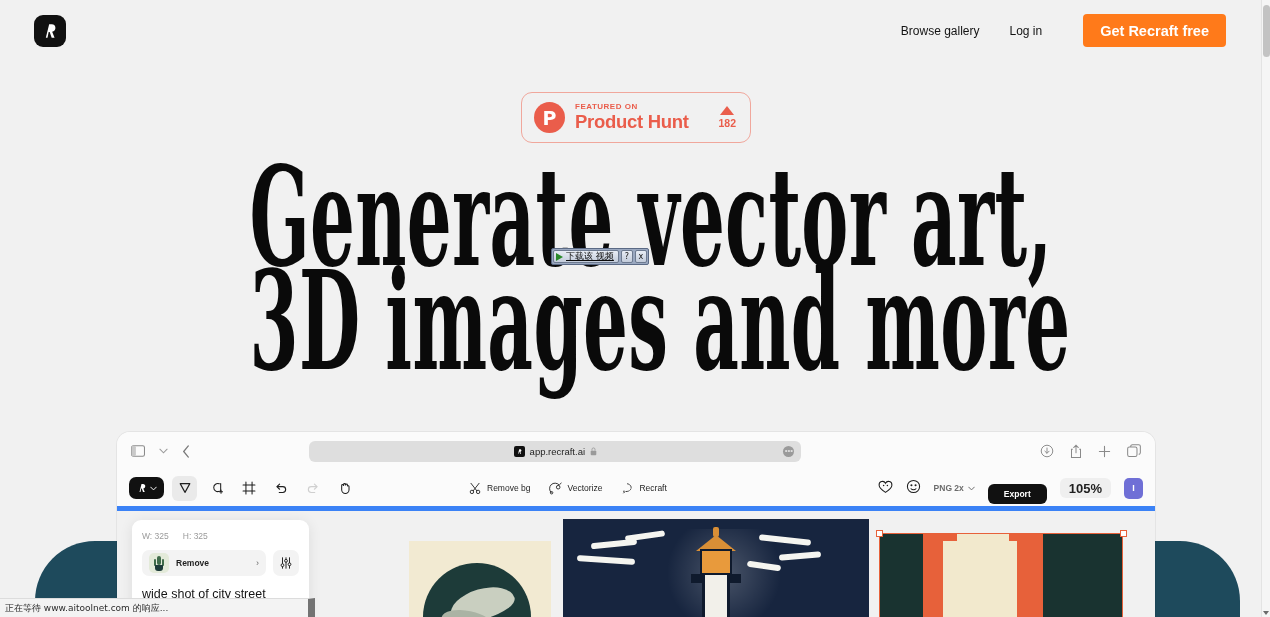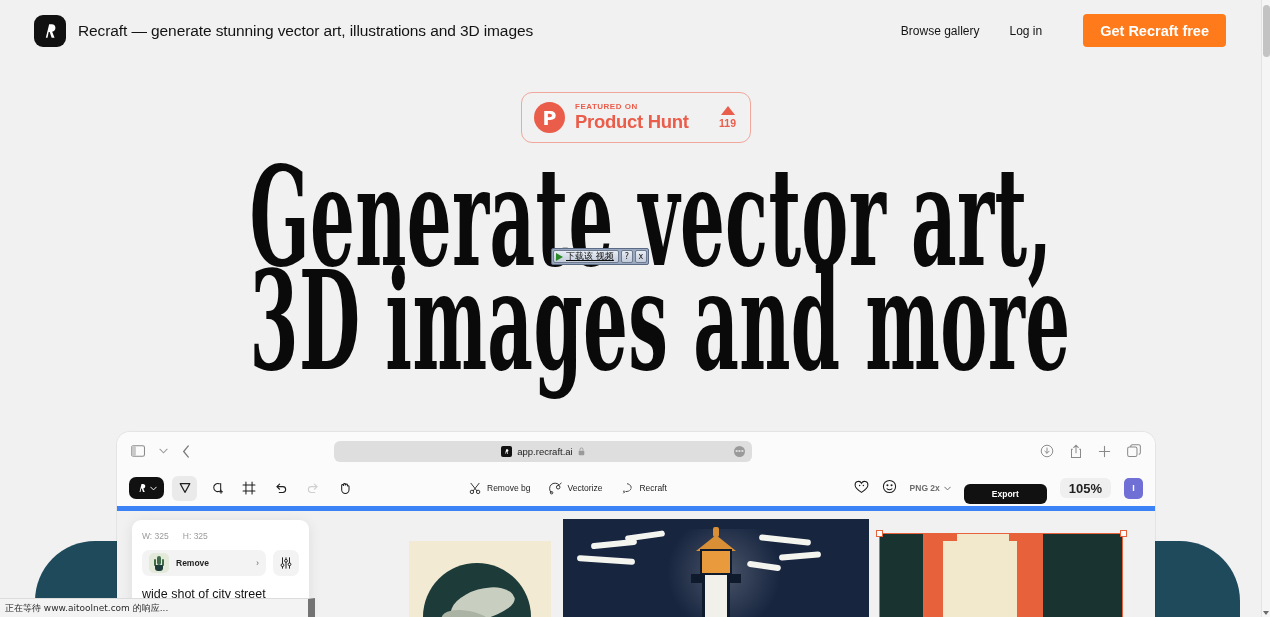--- a/index.html
+++ b/index.html
@@ -158,21 +158,21 @@
     overflow: hidden;
     z-index: 10;
   }
   .browser-bar {
     height: 38px; display: flex; align-items: center;
     padding: 0 14px; gap: 0; background: #fbfbfb;
   }
   .bb-left { display: flex; align-items: center; gap: 14px; color: #8a8a8a; }
   .bb-icon { display: flex; align-items: center; cursor: pointer; }
   .url-pill {
-    width: 418px; height: 21px; margin: 16px auto;
+    width: 492px; height: 21px; margin: 16px auto;
     background: #dedede; border-radius: 6px;
     display: flex; align-items: center; justify-content: center;
     gap: 5px; position: relative;
   }
   .url-fav {
     width: 11px; height: 11px; border-radius: 2px;
     background: #111; color: #fff; font-size: 7px;
     display: flex; align-items: center; justify-content: center;
     font-family: "DejaVu Sans", sans-serif;
   }
@@ -210,21 +210,21 @@
     display: flex; align-items: center; gap: 5px;
     font-size: 8.5px; color: #1f1f1f; cursor: pointer; white-space: nowrap;
   }
   .toolbar-right { display: flex; align-items: center; gap: 13px; margin-left: auto; }
   .format-select {
     display: flex; align-items: center; gap: 4px;
     font-size: 8.5px; font-weight: bold; color: #6c6c6c; cursor: pointer;
   }
   .export-btn {
     background: #111; color: #fff; border: none; border-radius: 6px;
-    height: 20px; padding: 0 28px; font-size: 8.5px; font-weight: bold;
+    height: 20px; padding: 0 16px; font-size: 8.5px; font-weight: bold;
     cursor: pointer; font-family: "Liberation Sans", sans-serif; margin-top: 12px;
   }
   .zoom-chip {
     background: #efefef; border-radius: 6px; height: 20px;
     padding: 0 9px; font-size: 13px; font-weight: bold; color: #1f1f1f;
     display: flex; align-items: center; cursor: pointer;
   }
   .avatar {
     width: 19px; height: 21px; border-radius: 5px;
     background: #6f6fd6; color: #fff;
@@ -383,38 +383,37 @@
 
 <div class="page">
 
   <div class="site-header">
     <div class="brand">
       <div class="brand-logo">
         <svg width="20" height="20" viewBox="0 0 24 24" aria-hidden="true">
           <path d="M7 20 L11 4 L14 4 C17 4 18.5 6 18.5 8.3 C18.5 10.6 17 12.4 14.6 12.8 L17.5 20 L14 20 L11.6 13.2 L10.4 13.2 L9 20 Z" fill="#fff"></path>
         </svg>
       </div>
-      <div class="brand-title">Recraft — generate stunning vector art, illustrations and 3D images</div>
     </div>
     <div class="header-right">
       <a class="nav-link">Browse gallery</a>
       <a class="nav-link">Log in</a>
       <button class="cta-btn">Get Recraft free</button>
     </div>
   </div>
 
   <div class="ph-badge">
     <div class="ph-circle">P</div>
     <div class="ph-text">
       <div class="ph-featured">FEATURED ON</div>
       <div class="ph-name">Product Hunt</div>
     </div>
     <div class="ph-vote">
       <div class="ph-tri"></div>
-      <div class="ph-count">119</div>
+      <div class="ph-count">182</div>
     </div>
   </div>
 
   <div class="hero">
     <div class="hero-line">Generate vector art,</div>
     <div class="hero-line hero-line2">3D images and more</div>
   </div>
 
   <div class="dl-popup">
     <div class="dl-main">

